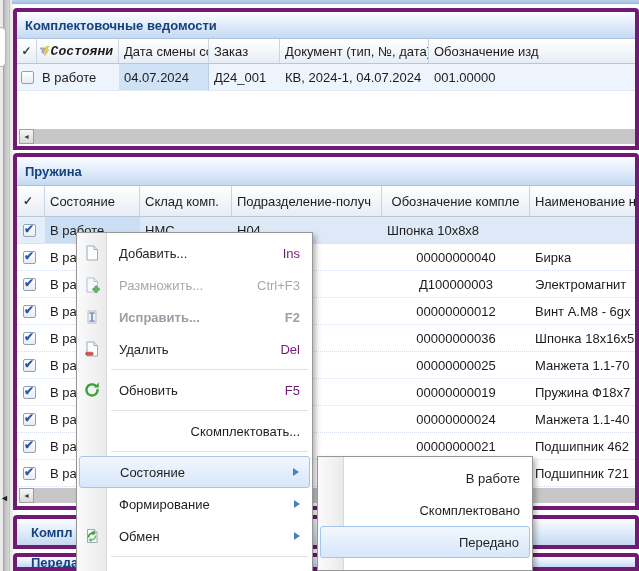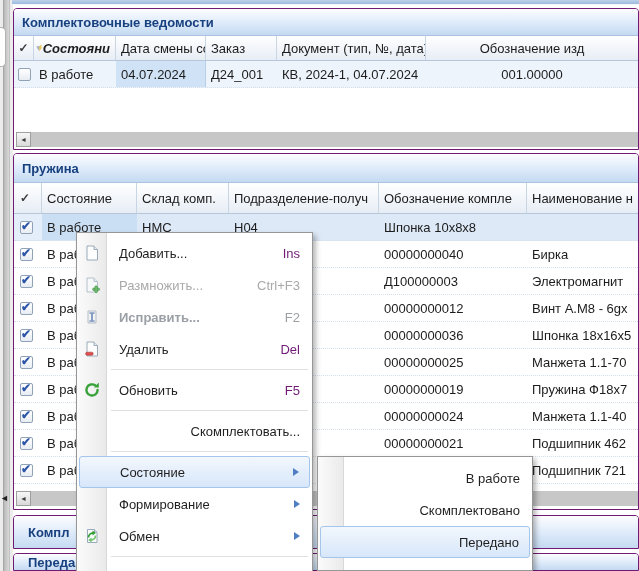--- a/index.html
+++ b/index.html
@@ -12,54 +12,54 @@
   .splitter { position:absolute; left:0; top:0; width:13px; height:571px; background:#ececec; }
   .splitter .bar { position:absolute; left:3px; top:0; width:7px; height:100%;
     background:linear-gradient(90deg,#b9b9b9,#d9d9d9); border-left:1px solid #a5a5a5; border-right:1px solid #c2c2c2; }
   .splitter .pill { position:absolute; left:0; top:27px; width:6px; height:40px; background:#fdfdfd;
     border:1px solid #b3b3b3; border-left:none; border-radius:0 5px 5px 0; }
   .splitter .collapse-arrow { position:absolute; left:0; top:491px; font-size:9px; color:#222; line-height:14px; }
   .top-strip { position:absolute; left:12px; top:0; right:0; height:5px;
     background:linear-gradient(#bdd1e9,#9cbadd); border-bottom:1px solid #f4f8fc; }
 
   
-  .panel { position:absolute; background:#fff; border:1px solid #701a75; border-radius:4px 4px 0 0; overflow:hidden; }
+  .panel { position:absolute; background:#fff; border:4px solid #701a75; border-radius:4px 4px 0 0; overflow:hidden; }
   .panel-header { height:27px; display:flex; align-items:center; padding-left:8px;
     background:linear-gradient(#fcfdff,#ddeafa 55%,#c4daf1); border-bottom:1px solid #a9c3e0;
     color:#17407e; font-weight:bold; font-size:13px; }
   .thead { display:flex; background:linear-gradient(#ffffff,#e7edf5); border-bottom:1px solid #b7c7d9; }
   .th { display:flex; align-items:center; padding:0 5px; border-right:1px solid #c8d5e3;
     overflow:hidden; white-space:nowrap; color:#1c1c1c; }
   .trow { display:flex; border-bottom:1px dotted #d5dfeb; }
   .td { display:flex; align-items:center; padding:0 5px; overflow:hidden; white-space:nowrap; }
   .checkmark { color:#3c3c3c; font-weight:bold; font-size:12px; }
   .cb { width:13px; height:13px; border:1px solid #90a2b8; border-radius:2px;
     background:linear-gradient(#ffffff,#e8edf3); position:relative; flex:0 0 auto; }
   .cb.checked::after { content:"✔"; position:absolute; left:0px; top:-3px;
     color:#2d55a8; font-size:12px; font-weight:bold; }
 
   
   #panel-top { left:13px; top:8px; width:626px; height:142px; }
   #panel-top .thead { height:25px; }
   #panel-top .trow { height:27px; background:#eef4fc; }
   .t0{width:20px; justify-content:center; padding:0;} .t1{width:82px;} .t2{width:90px;}
-  .t3{width:71px;} .t4{width:149px;} .t5{flex:1; border-right:none;justify-content:center;}
-  #panel-top .state-head { font-style:italic; font-weight:bold; gap:0; padding-left:2px; }
+  .t3{width:71px;} .t4{width:149px;} .t5{flex:1; border-right:none;}
+  #panel-top .state-head { font-style:italic; font-weight:bold; gap:0; padding-left:2px;font-family:Liberation Mono, monospace; }
   #panel-top .td.t2 { background:#d0e2f5; border-right:1px solid #b9cfe8; }
   .hscroll { position:absolute; left:2px; right:0; bottom:2px; height:15px; background:#c7c7c7; display:flex; }
   .sb-btn { width:15px; height:15px; background:linear-gradient(#f7f7f7,#d9d9d9);
     border:1px solid #9f9f9f; color:#3a3a3a; font-size:7px; display:flex; align-items:center; justify-content:center; }
 
   
   #panel-rows { left:13px; top:153px; width:626px; height:357px; }
   #panel-rows .panel-header { height:29px; }
   #panel-rows .thead { height:31px; }
   #panel-rows .trow { height:27px; }
   .r0{width:28px; padding:0 0 0 6px;} .r1{width:95px;} .r2{width:92px;}
-  .r3{width:150px;} .r4{width:148px;} .r5{flex:1; border-right:none;}
+  .r3{width:150px;} .r4{width:148px;justify-content:center;} .r5{flex:1; border-right:none;}
   #panel-rows .trow.selected { background:#dde9f7; }
   #panel-rows .trow.selected .td.r1 { background:#cbdff4; }
   #panel-rows .trow.selected .td.r0 { background:#e4eefa; }
   #panel-rows .hscroll { bottom:3px; }
 
   
   #panel-c1 { left:13px; top:515px; width:626px; height:34px; }
   #panel-c1 .panel-header, #panel-c2 .panel-header { height:100%; padding-left:14px; border-bottom:none; }
   #panel-c2 { left:13px; top:553px; width:626px; height:18px; border-radius:4px 4px 0 0; }
 
@@ -68,21 +68,21 @@
     box-shadow:3px 3px 5px rgba(0,0,0,0.28); padding-top:4px; }
   .menu .gutter { position:absolute; left:0; top:0; bottom:0;
     background:linear-gradient(90deg,#fbfbfb,#eaeaea); border-right:1px solid #d8d8d8; }
   #ctx-menu { left:76px; top:232px; width:237px; height:345px; z-index:10; }
   #ctx-menu .gutter { width:30px; }
   .mi { position:relative; height:32px; display:flex; align-items:center;
     padding:0 12px 0 42px; color:#1f1f1f;justify-content:flex-end; }
   .mi .sc { margin-left:auto; color:#701a75; }
   .mi.disabled, .mi.disabled .sc { color:#a9a9a9; }
   .mi.bold-disabled { font-weight:bold; color:#9aa0a6; }
-  .mi.bold-disabled .sc { font-weight:normal; color:#9aa0a6; }
+  .mi.bold-disabled .sc { font-weight:bold; color:#9aa0a6; }
   .mi .ic { position:absolute; left:6px; top:50%; transform:translateY(-50%); width:18px; height:18px; }
   .menu-sep { height:1px; background:#e0e0e0; margin:4px 4px 4px 34px; }
   .mi.hl { background:linear-gradient(#f2f7fd,#d7e7fa); border:1px solid #a5c6ec;
     border-radius:3px; margin:0 2px; height:32px; padding:0 10px 0 40px; }
   .sub-arr { width:0; height:0; border-left:6px solid #4f7fc1;
     border-top:4.5px solid transparent; border-bottom:4.5px solid transparent; margin-left:auto; }
 
   
   #sub-menu { left:317px; top:456px; width:216px; height:115px; z-index:11; padding-top:5px; }
   #sub-menu .gutter { width:26px; }

